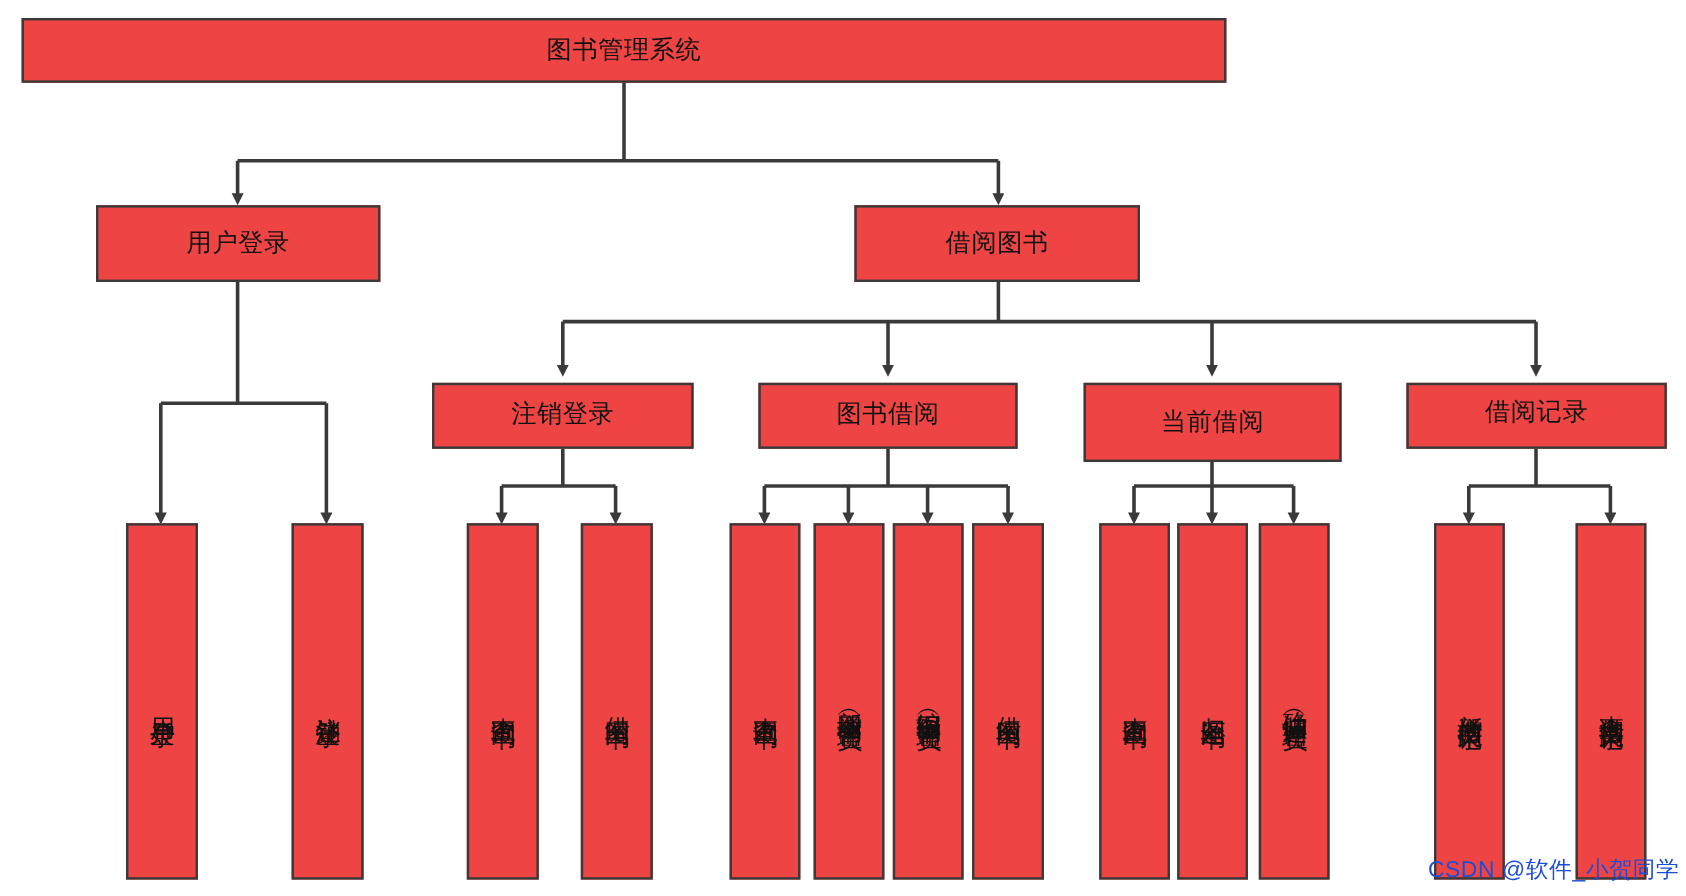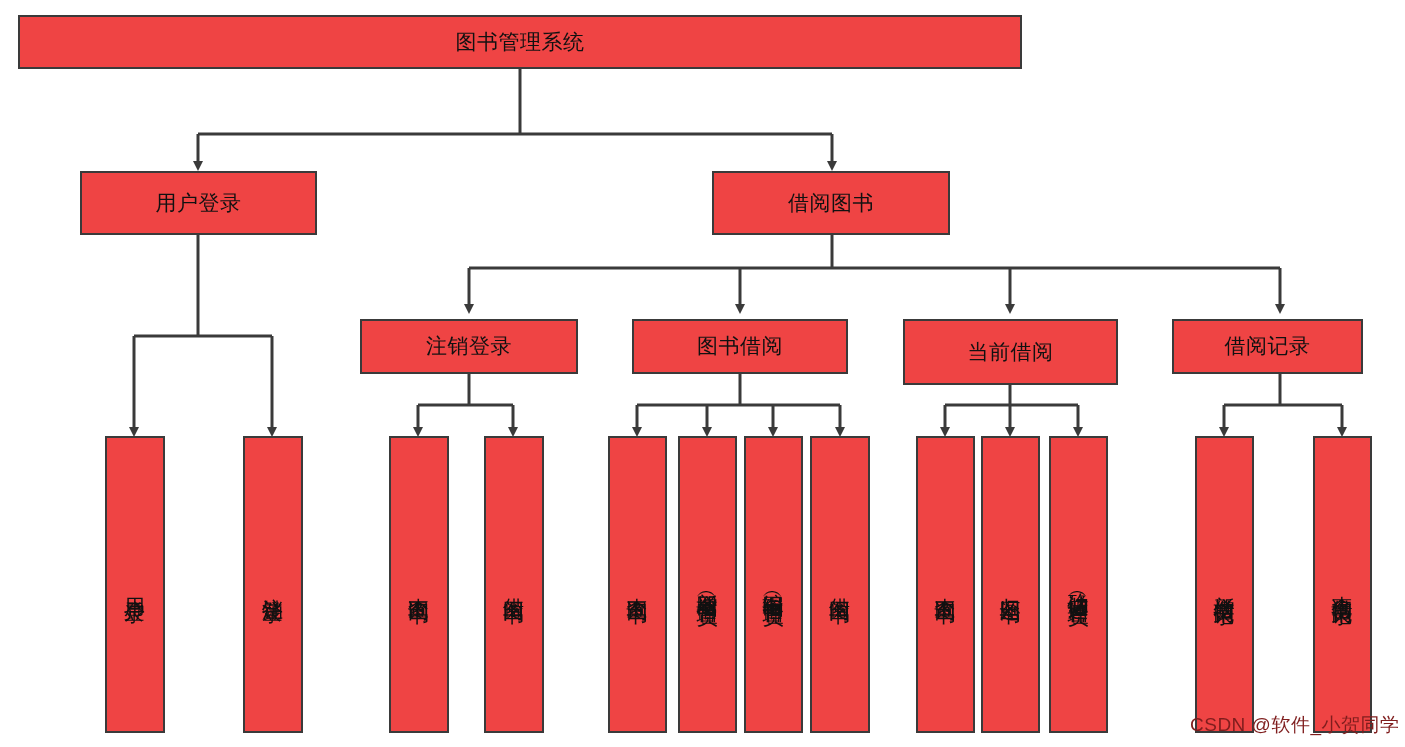--- a/index.html
+++ b/index.html
@@ -49,21 +49,21 @@
     white-space: nowrap;
     letter-spacing: 2px;
     font-size: 21px;
     line-height: 1;
   }
   .watermark {
     position: absolute;
     left: 1190px;
     top: 712px;
     font-size: 19px;
-    color: #7f1d1d;
+    color: #1d4ed8;
     white-space: nowrap;
     letter-spacing: 0.5px;
     pointer-events: none;
   }
 </style>
 </head>
 <body>
 
 <div id="canvas">
 
@@ -131,21 +131,21 @@
 
   <div class="node" style="left:360px; top:319px; width:218px; height:55px;">
     <span class="label">注销登录</span>
   </div>
   <div class="node" style="left:632px; top:319px; width:216px; height:55px;">
     <span class="label">图书借阅</span>
   </div>
   <div class="node" style="left:903px; top:319px; width:215px; height:66px;">
     <span class="label">当前借阅</span>
   </div>
-  <div class="node" style="left:1172px; top:319px; width:191px; height:55px;">
+  <div class="node" style="left:1172px; top:319px; width:217px; height:55px;font-family:Liberation Mono, monospace;">
     <span class="label">借阅记录</span>
   </div>
 
   <div class="node vertical" style="left:105px; top:436px; width:60px; height:297px;">
     <span class="label">用户登录</span>
   </div>
   <div class="node vertical" style="left:243px; top:436px; width:60px; height:297px;">
     <span class="label">注销登录</span>
   </div>
 

